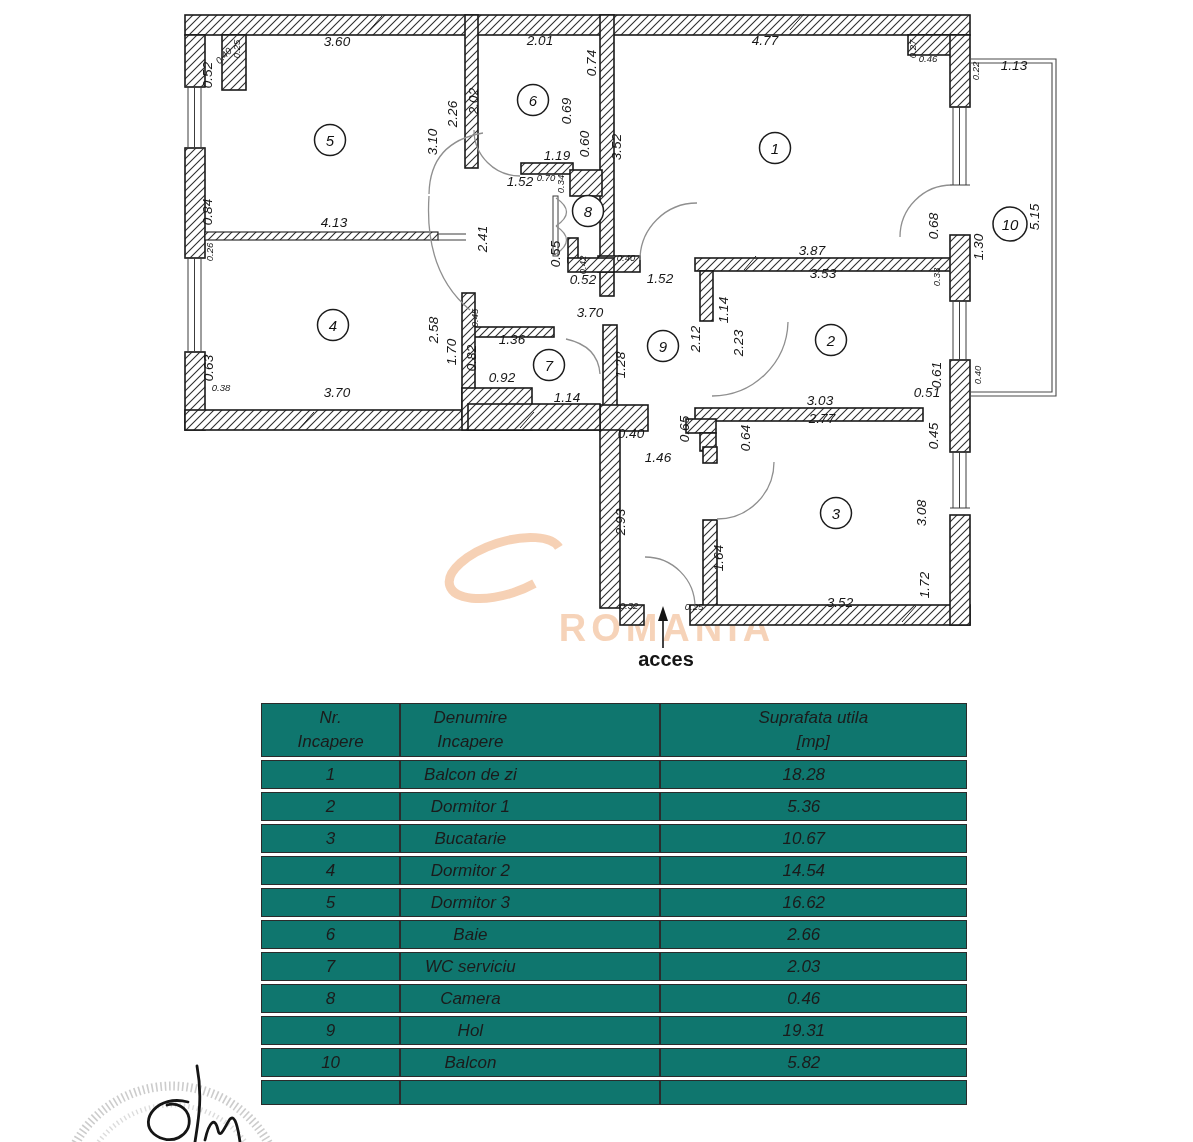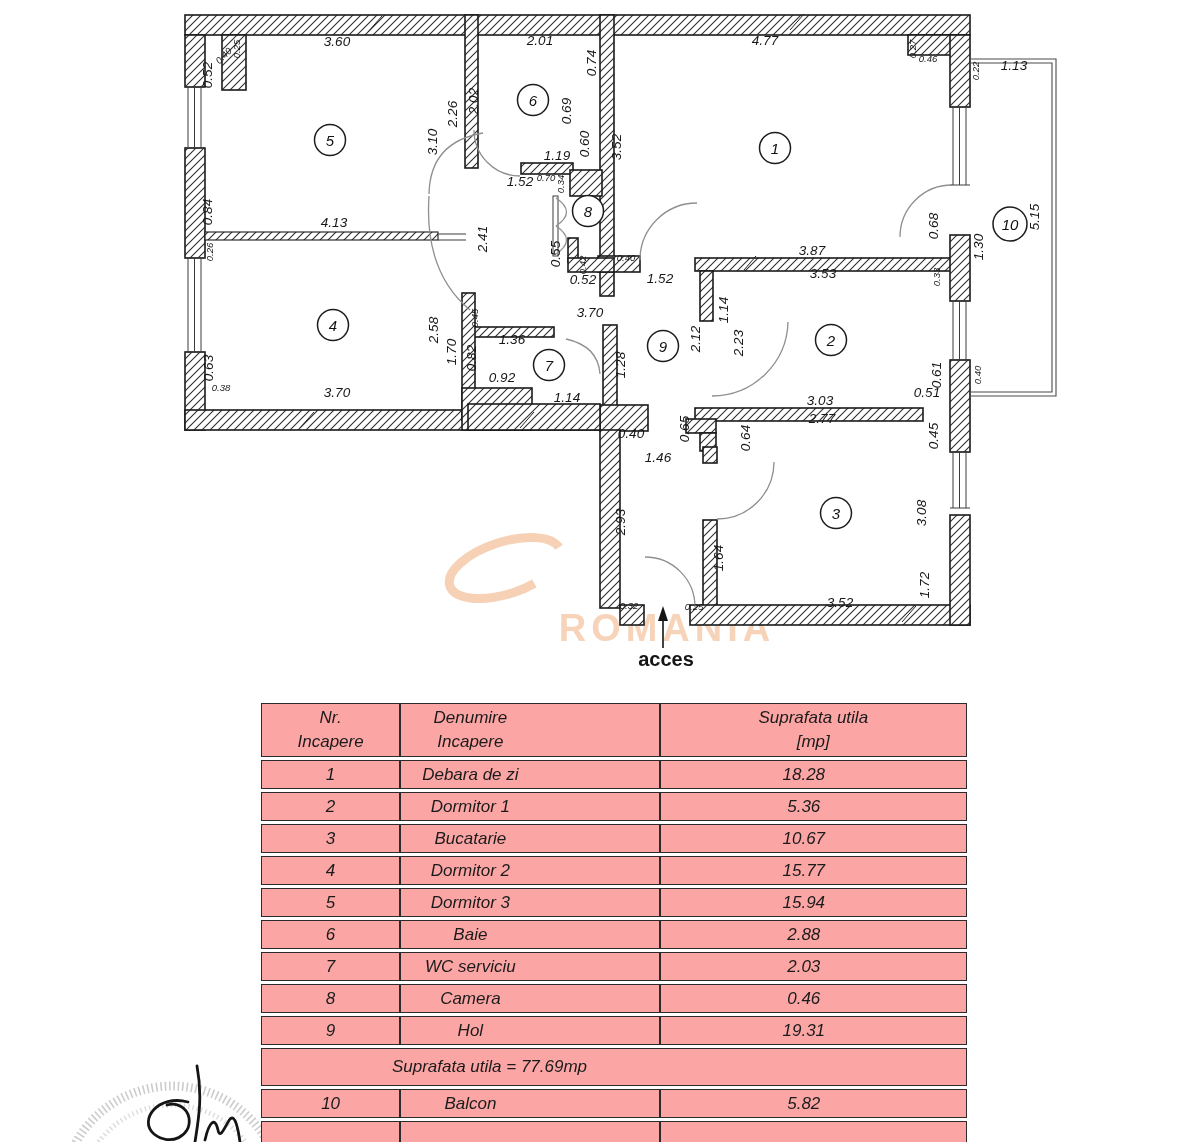--- a/index.html
+++ b/index.html
@@ -20,21 +20,21 @@
   .roomcirc{fill:#fff;stroke:#1c1c1c;stroke-width:1.5;}
   .acces-t{font:600 20px "Liberation Sans",sans-serif;fill:#151515;text-anchor:middle;}
   .wmtext{font:700 38px "Liberation Sans",sans-serif;letter-spacing:5px;text-anchor:middle;opacity:.8;}
   .stampdots{fill:none;stroke:#9a9a9a;stroke-width:9;stroke-dasharray:1.6 2.8;opacity:.5;}
   .stampdots2{fill:none;stroke:#9a9a9a;stroke-width:5;stroke-dasharray:1.4 3;opacity:.35;}
   .sig{fill:none;stroke:#151515;stroke-width:2.8;stroke-linecap:round;}
 
   
   #table-wrap{position:absolute;left:261px;top:700px;z-index:2;}
   table.areas{border-collapse:separate;border-spacing:0 3px;table-layout:fixed;width:706px;}
-  table.areas th,table.areas td{border:1.5px solid #2b2b2b;background:#fca5a5;
+  table.areas th,table.areas td{border:1.5px solid #2b2b2b;background:#0f766e;
     font:italic 17px "Liberation Sans",sans-serif;color:#1b1b1b;text-align:center;
     overflow:hidden;white-space:nowrap;margin-top:24px;}
   table.areas th{height:50px;font-weight:400;}
   table.areas th span{display:block;line-height:24px;}
   td.rc{height:25px;}
   .c2pad{padding-right:120px;}
   td.c3pad{padding-right:20px;}
   tr.mergedrow td{height:34px;padding-right:250px;}
   tr.balcrow td{height:25px;}
   tr.emptyrow td{height:21px;}
@@ -254,68 +254,65 @@
           </th>
           <th>
             <span>Suprafata utila</span>
             <span>[mp]</span>
           </th>
         </tr>
       </thead>
       <tbody id="rows-main">
           <tr>
             <td class="rc">1</td>
-            <td class="rc c2pad">Debara de zi</td>
+            <td class="rc c2pad">Balcon de zi</td>
             <td class="rc c3pad">18.28</td>
           </tr>
           <tr>
             <td class="rc">2</td>
             <td class="rc c2pad">Dormitor 1</td>
             <td class="rc c3pad">5.36</td>
           </tr>
           <tr>
             <td class="rc">3</td>
             <td class="rc c2pad">Bucatarie</td>
             <td class="rc c3pad">10.67</td>
           </tr>
           <tr>
             <td class="rc">4</td>
             <td class="rc c2pad">Dormitor 2</td>
-            <td class="rc c3pad">15.77</td>
+            <td class="rc c3pad">14.54</td>
           </tr>
           <tr>
             <td class="rc">5</td>
             <td class="rc c2pad">Dormitor 3</td>
-            <td class="rc c3pad">15.94</td>
+            <td class="rc c3pad">16.62</td>
           </tr>
           <tr>
             <td class="rc">6</td>
             <td class="rc c2pad">Baie</td>
-            <td class="rc c3pad">2.88</td>
+            <td class="rc c3pad">2.66</td>
           </tr>
           <tr>
             <td class="rc">7</td>
             <td class="rc c2pad">WC serviciu</td>
             <td class="rc c3pad">2.03</td>
           </tr>
           <tr>
             <td class="rc">8</td>
             <td class="rc c2pad">Camera</td>
             <td class="rc c3pad">0.46</td>
           </tr>
           <tr>
             <td class="rc">9</td>
             <td class="rc c2pad">Hol</td>
             <td class="rc c3pad">19.31</td>
           </tr>
         </tbody>
       <tbody>
-        <tr class="mergedrow">
-          <td colspan="3">Suprafata utila = 77.69mp</td>
-        </tr>
         <tr class="balcrow">
           <td>10</td>
           <td class="c2pad">Balcon</td>
           <td class="c3pad">5.82</td>
         </tr>
         <tr class="emptyrow">
           <td></td>
           <td></td>
           <td></td>
         </tr>

